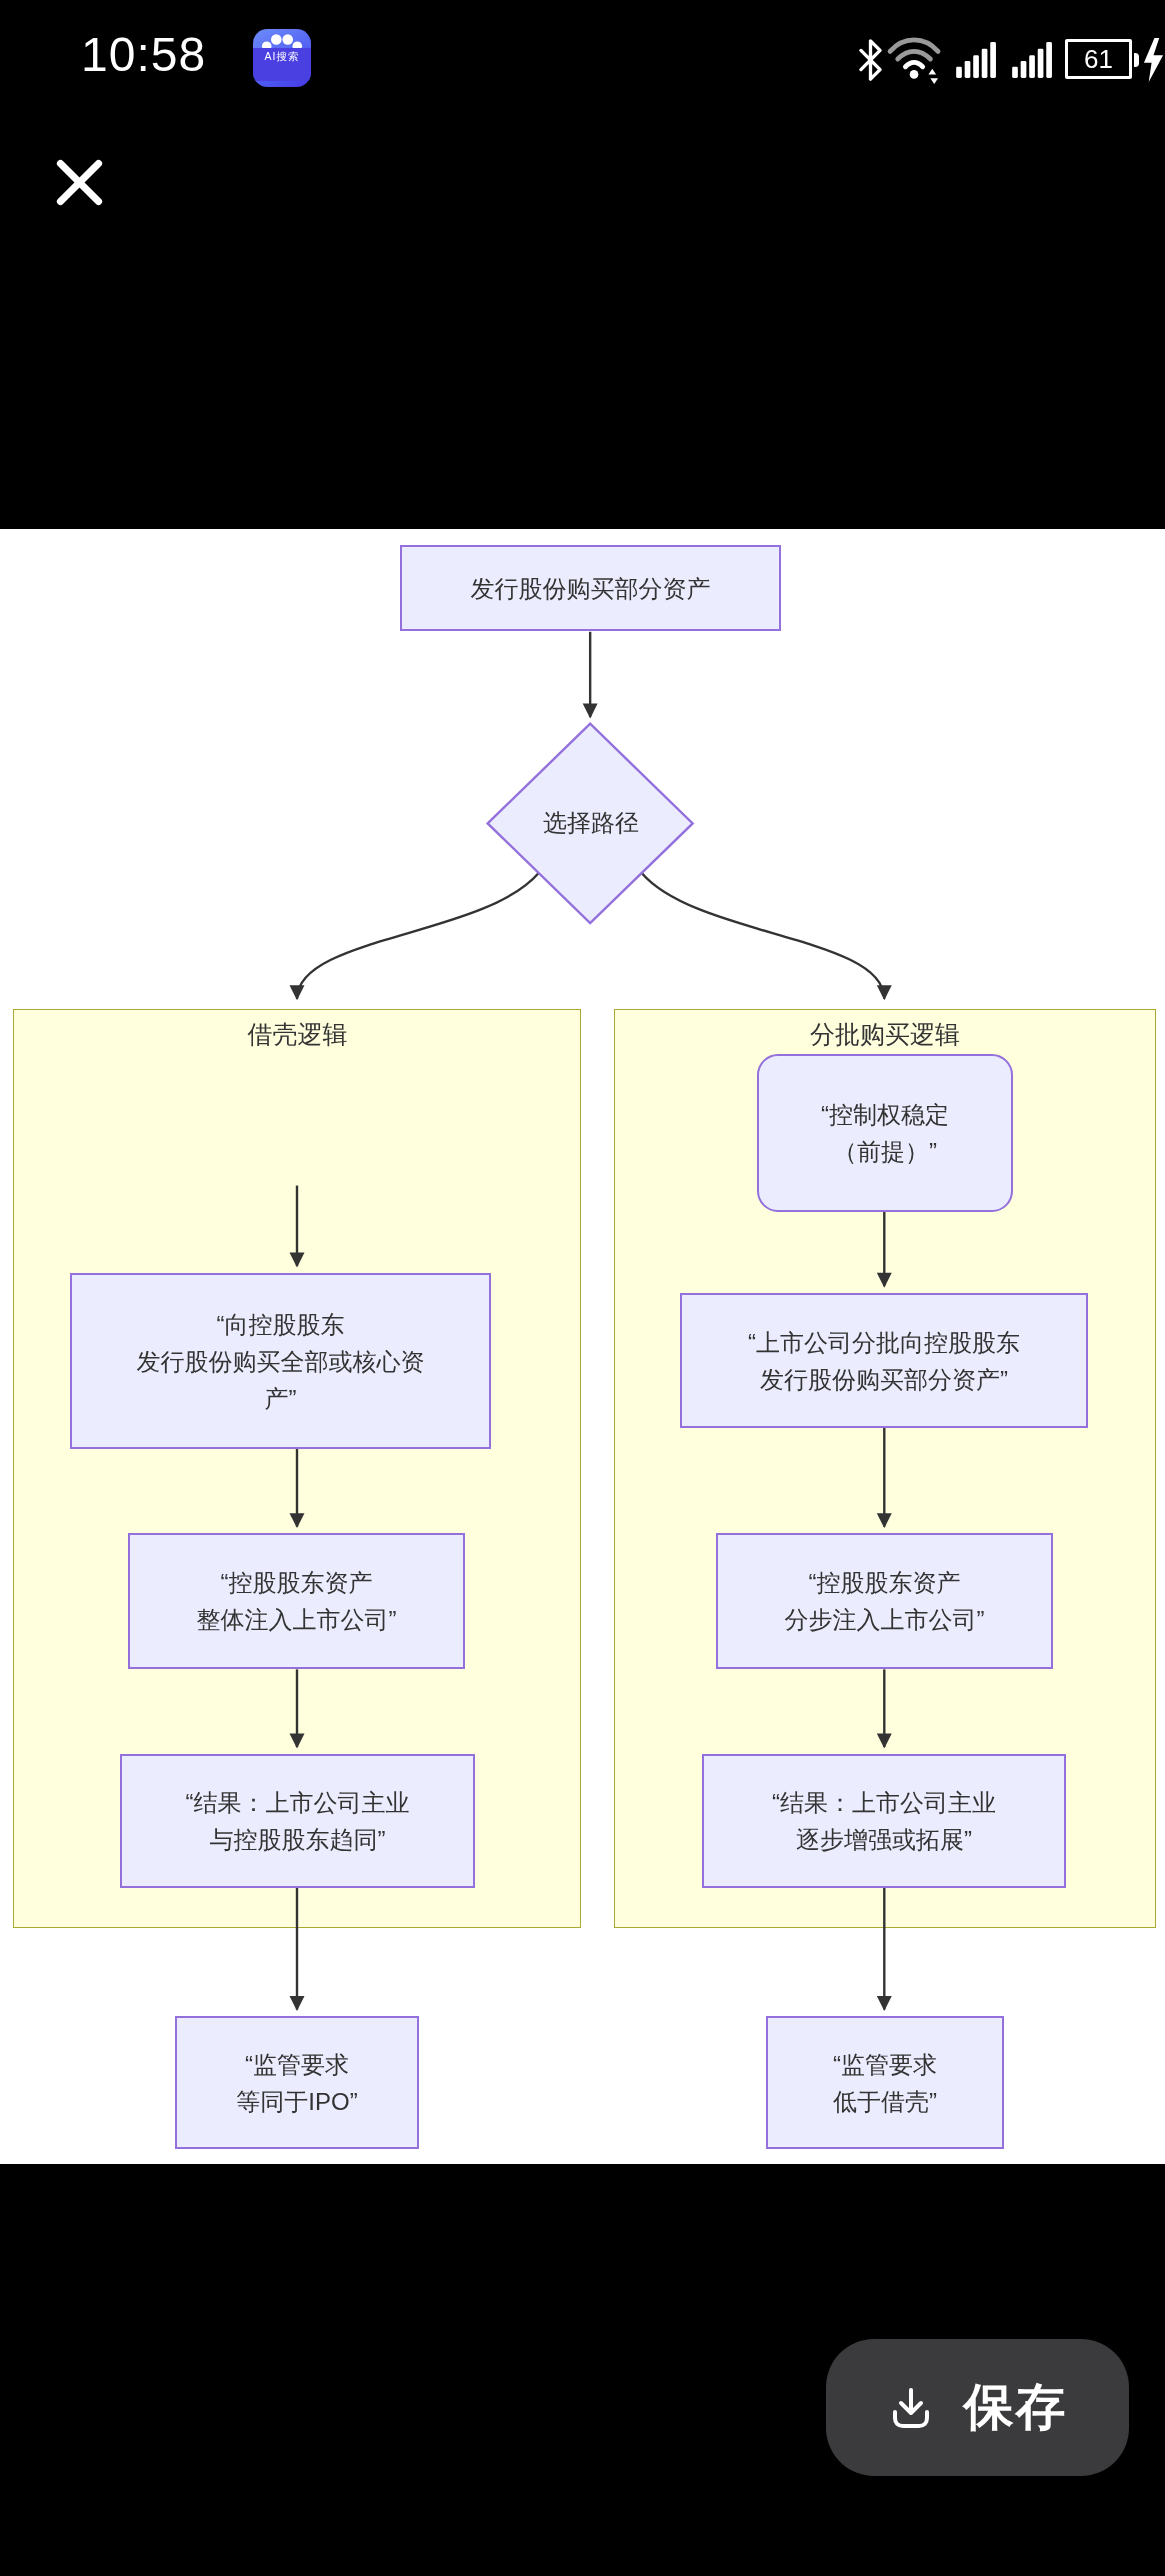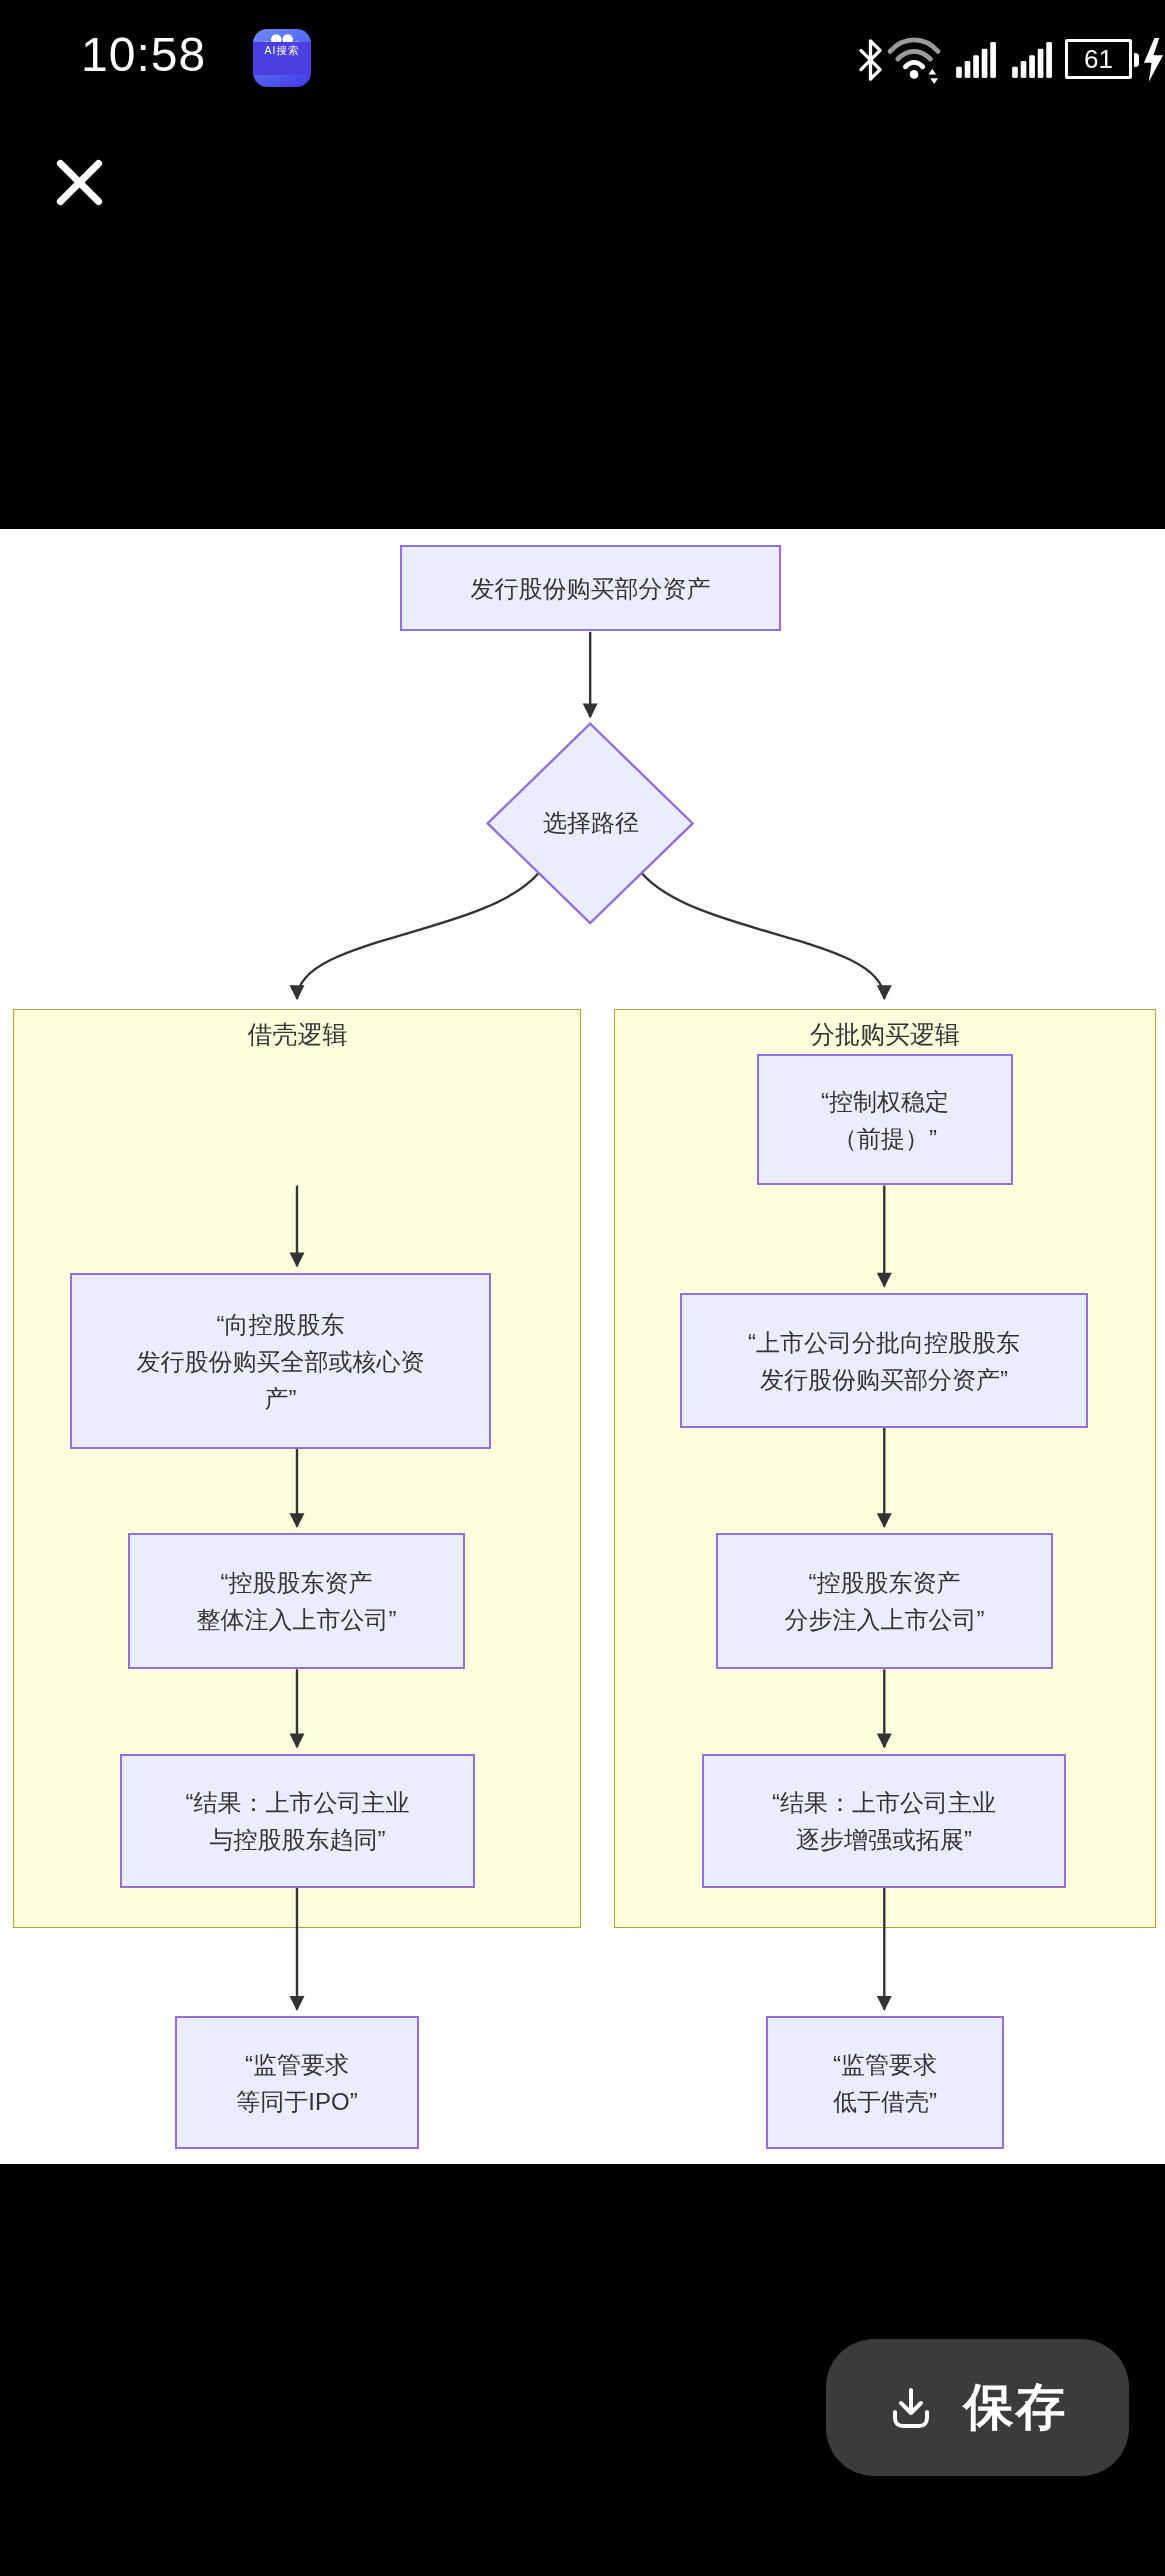--- a/index.html
+++ b/index.html
@@ -6,21 +6,21 @@
   body{
     width:1165px;height:2576px;position:relative;overflow:hidden;
     font-family:"Liberation Sans","DejaVu Sans",sans-serif;
     -webkit-font-smoothing:antialiased;
   }
   
   .statusbar{position:absolute;top:0;left:0;width:1165px;height:119px;}
   .time{position:absolute;left:81px;top:27px;color:#fff;font-size:48px;font-weight:500;letter-spacing:1px;}
   .appicon{position:absolute;left:253px;top:29px;width:58px;height:58px;border-radius:14.4px;
     background:linear-gradient(150deg,#6d8cfb 0%,#4b56ee 70%,#4636e4 100%);overflow:hidden;}
-  .appicon .badge{position:absolute;left:0;right:0;bottom:12px;height:33px;background:#4a3fe0;
+  .appicon .badge{position:absolute;left:0;right:0;bottom:6px;height:33px;background:#4a3fe0;
     color:#fff;font-size:10.5px;line-height:16.3px;text-align:center;letter-spacing:1px;}
   .sicons{position:absolute;top:0;height:119px;right:0;}
   .sicon{position:absolute;}
   
   .closebtn{position:absolute;left:50px;top:153px;width:59px;height:59px;cursor:pointer;}
   
   .sheet{position:absolute;left:0;top:529px;width:1165px;height:1635px;background:#ffffff;}
   .edges{position:absolute;left:0;top:0;width:1165px;height:1635px;z-index:2;}
   .cluster{position:absolute;top:480px;height:919px;background:#FFFFDE;border:1.9px solid #AAAA33;
     box-sizing:border-box;z-index:1;}
@@ -125,21 +125,21 @@
       <path d="M310,1418 L310,1545" marker-end="url(#ah)"></path>
       <path d="M923,1418 L923,1545" marker-end="url(#ah)"></path>
     </g>
     <polygon points="509,307 616,203 723,307 616,411" fill="#ECECFF" stroke="#9370DB" stroke-width="2.5"></polygon>
   </svg>
 
   <div class="node" style="left:400px;top:16.3px;width:381px;height:86px;">发行股份购买部分资产</div>
 
   <div class="decision-label" style="left:495px;top:270px;width:192px;height:48px;">选择路径</div>
 
-  <div class="node" style="left:757px;top:525px;width:256px;height:131px;">“控制权稳定
+  <div class="node" style="left:757px;top:525px;width:256px;height:158px;border-radius:21px;">“控制权稳定
 （前提）”</div>
 
   <div class="node" style="left:70px;top:744px;width:421px;height:176px;">“向控股股东
 发行股份购买全部或核心资
 产”</div>
   <div class="node" style="left:680px;top:764px;width:408px;height:135px;">“上市公司分批向控股股东
 发行股份购买部分资产”</div>
 
   <div class="node" style="left:128px;top:1004px;width:337px;height:136px;">“控股股东资产
 整体注入上市公司”</div>

